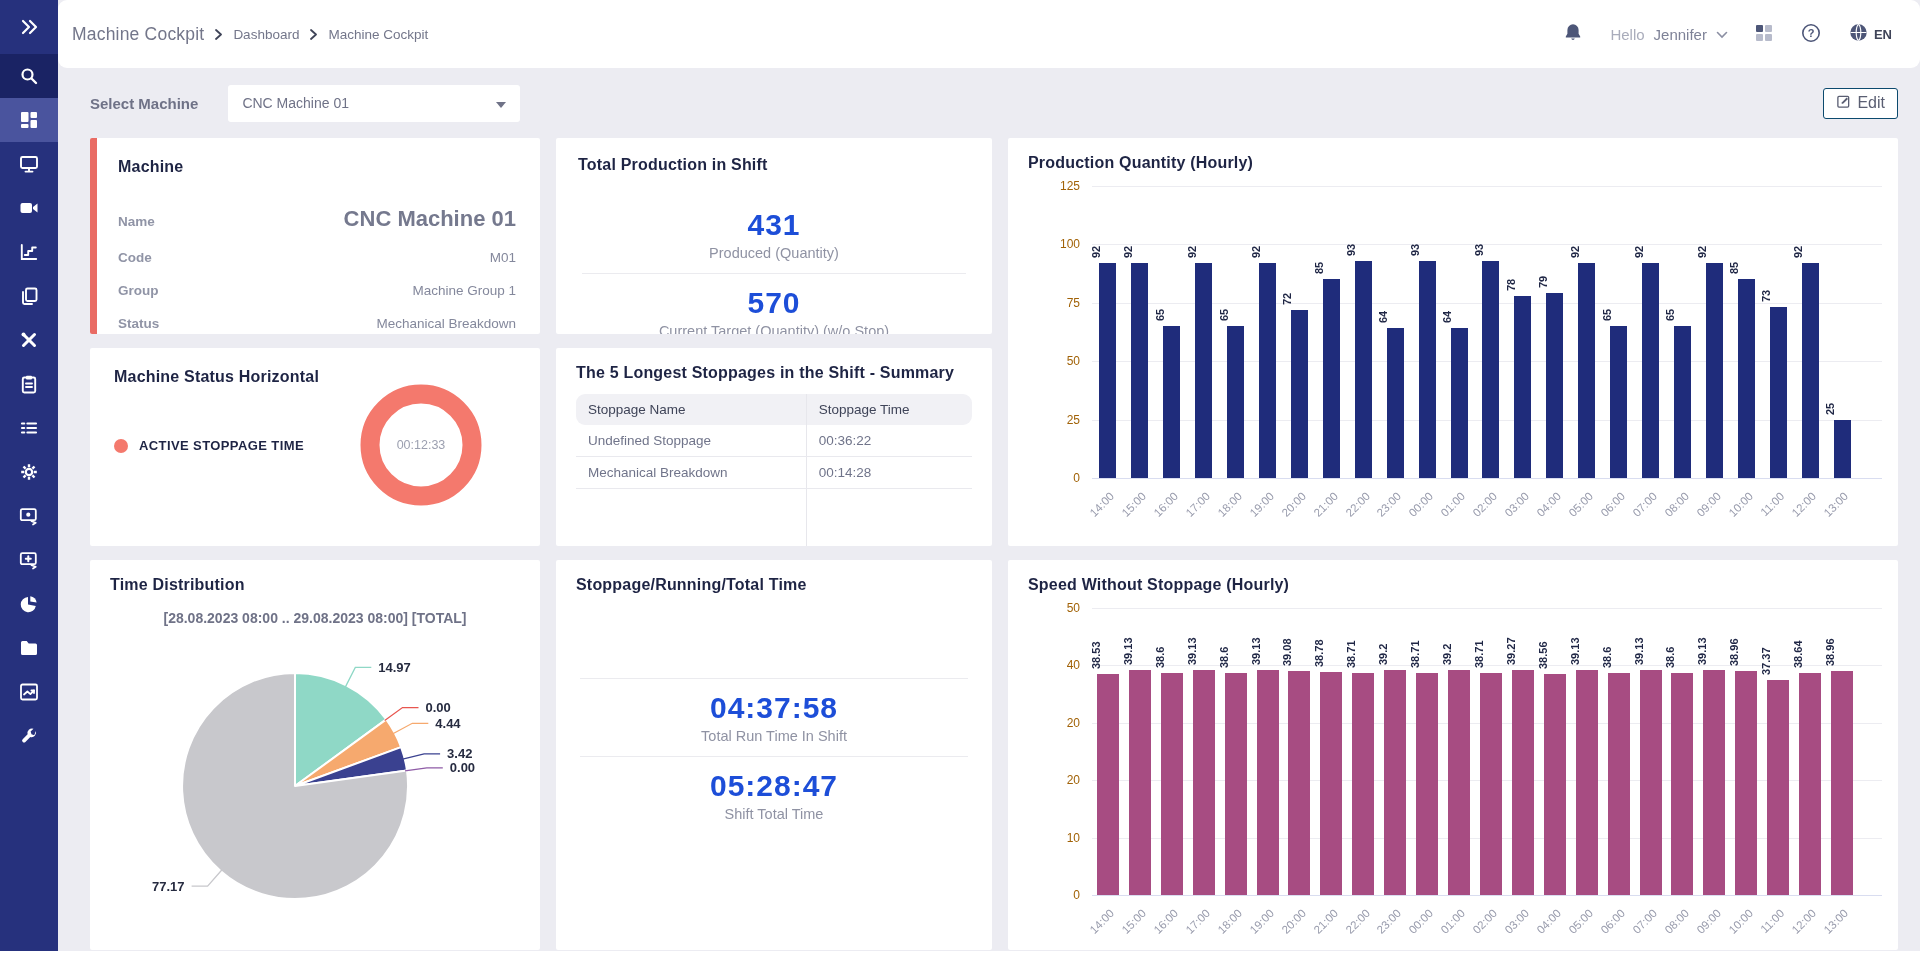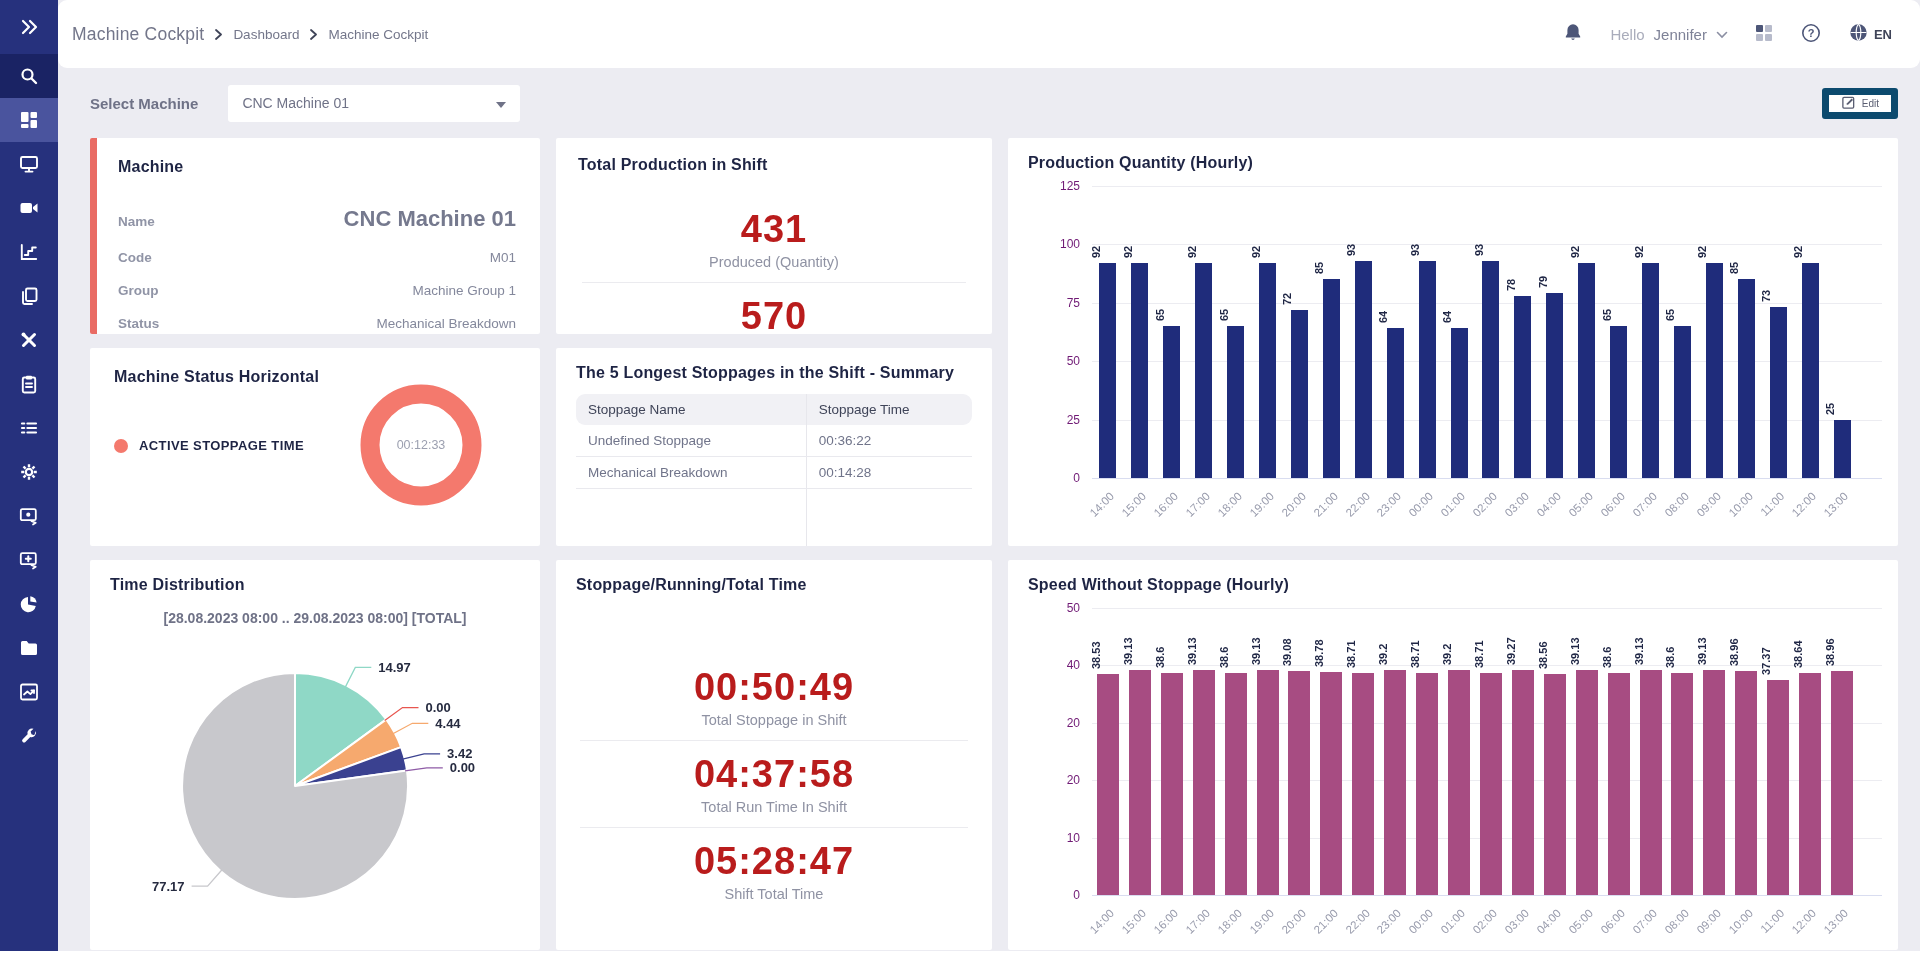--- a/index.html
+++ b/index.html
@@ -31,38 +31,38 @@
   .greeting { font-size:15px; color:#A9ACBB; }
   .user-name { font-size:15px; color:#7E8297; }
   .lang-label { font-size:13px; color:#3F4458; font-weight:bold; }
 
   
   .content { padding:10px 22px 0 32px; flex:1; }
   .toolbar { display:flex; align-items:center; height:38px; margin:6px 0 16px; }
   .select-label { font-size:15px; font-weight:bold; color:#6F7287; margin-right:30px; }
   .select { width:292px; height:37px; background:#fff; border-radius:3px; display:flex; align-items:center; justify-content:space-between; padding:0 14px; cursor:pointer; }
   .select-value { font-size:14px; color:#6F7287; }
-  .edit-btn { margin-left:auto; height:31px; background:#fff; border:7px solid #0c4a6e; border-radius:3px; display:flex; align-items:center; gap:6px; padding:0 12px; font-size:10px; color:#5A5E72; cursor:pointer; }
+  .edit-btn { margin-left:auto; height:31px; background:#fff; border:1px solid #0c4a6e; border-radius:3px; display:flex; align-items:center; gap:6px; padding:0 12px; font-size:16px; color:#5A5E72; cursor:pointer; }
 
   
   .grid { display:grid; grid-template-columns:450px 436px 1fr; grid-template-rows:196px 198px 390px; gap:14px 16px; }
   .card { background:#fff; border-radius:2px; position:relative; overflow:hidden; }
   .card h3 { margin:0; font-size:16px; font-weight:bold; color:#1E2444; letter-spacing:.2px; }
 
   .machine-card { grid-column:1; grid-row:1; padding:20px 24px 0 28px; }
   .accent { position:absolute; left:0; top:0; bottom:0; width:7px; }
   .m-field { display:flex; justify-content:space-between; align-items:baseline; margin-top:18px; }
   .m-label { font-size:13.5px; color:#9094A6; font-weight:bold; }
   .m-value { font-size:13.5px; color:#84889C; }
   .m-field.first { margin-top:30px; }
   .m-field.first .m-value { font-size:22px; font-weight:bold; color:#75798E; }
 
   .metric-card { padding:18px 22px; }
   .metric { text-align:center; }
-  .metric .val { font-size:38px; font-weight:bold; color:#b91c1c; letter-spacing:1px; }
+  .metric .val { font-size:30px; font-weight:bold; color:#1d4ed8; letter-spacing:1px; }
   .metric .lab { font-size:14.5px; color:#8F92A3; margin-top:3px; }
   .mdivider { height:1px; background:#EBEBEF; margin:12px 4px; }
   .spacer-sm { height:34px; } .spacer-lg { height:72px; }
 
   .status-card { grid-column:1; grid-row:2; padding:20px 24px; }
   .legend { position:absolute; left:24px; top:90px; display:flex; align-items:center; gap:11px; }
   .legend-dot { width:14px; height:14px; border-radius:50%; }
   .legend-text { font-size:13px; font-weight:bold; color:#1E2444; letter-spacing:.4px; }
   .donut-box { position:absolute; left:256px; top:22px; width:150px; height:150px; }
 
@@ -82,21 +82,21 @@
   svg.pie { display:block; margin-top:8px; }
 
   .times-card { grid-column:2; grid-row:3; padding:16px 20px; }
 
   .chart-card { padding:16px 20px; }
   .prod-chart { grid-column:3; grid-row:1 / span 2; }
   .speed-chart { grid-column:3; grid-row:3; }
   .chart-area { position:relative; margin-top:8px; }
   .gridline { position:absolute; height:1px; background:#ECECF1; }
   .axisline { position:absolute; height:1px; background:#D9DDF0; }
-  .ylab { position:absolute; font-size:12px; color:#701a75; text-align:right; }
+  .ylab { position:absolute; font-size:12px; color:#a16207; text-align:right; }
   .bar { position:absolute; }
   .vlab { position:absolute; font-size:11px; font-weight:bold; color:#1F2645; white-space:nowrap; height:12px; line-height:12px; transform:rotate(-90deg); transform-origin:0 100%; }
   .xlab { position:absolute; font-size:11.5px; color:#989BAC; white-space:nowrap; line-height:12px; transform:rotate(-45deg); transform-origin:100% 0; }
 </style>
 </head>
 <body>
 
 <div class="app">
 
   <aside class="sidebar">
@@ -500,24 +500,20 @@
               <polyline points="295.0,136.9 316.8,133.9 332.8,133.9" fill="none" stroke="#8E5BA6" stroke-width="1.3"></polyline>
               <text x="339.8" y="138.4" text-anchor="start" font-size="13" font-weight="bold" fill="#262B40" font-family="Liberation Sans, sans-serif">0.00</text>
               <polyline points="112.0,235.7 97.6,252.2 81.6,252.2" fill="none" stroke="#C8C8CC" stroke-width="1.3"></polyline>
               <text x="74.6" y="256.7" text-anchor="end" font-size="13" font-weight="bold" fill="#262B40" font-family="Liberation Sans, sans-serif">77.17</text>
             </svg>
         </section>
 
         <section class="card metric-card times-card">
           <h3>Stoppage/Running/Total Time</h3>
           <div class="spacer-lg"></div>
-          <div class="metric">
-            <div class="val">00:50:49</div>
-            <div class="lab">Total Stoppage in Shift</div>
-          </div>
           <div class="mdivider"></div>
           <div class="metric">
             <div class="val">04:37:58</div>
             <div class="lab">Total Run Time In Shift</div>
           </div>
           <div class="mdivider"></div>
           <div class="metric">
             <div class="val">05:28:47</div>
             <div class="lab">Shift Total Time</div>
           </div>

